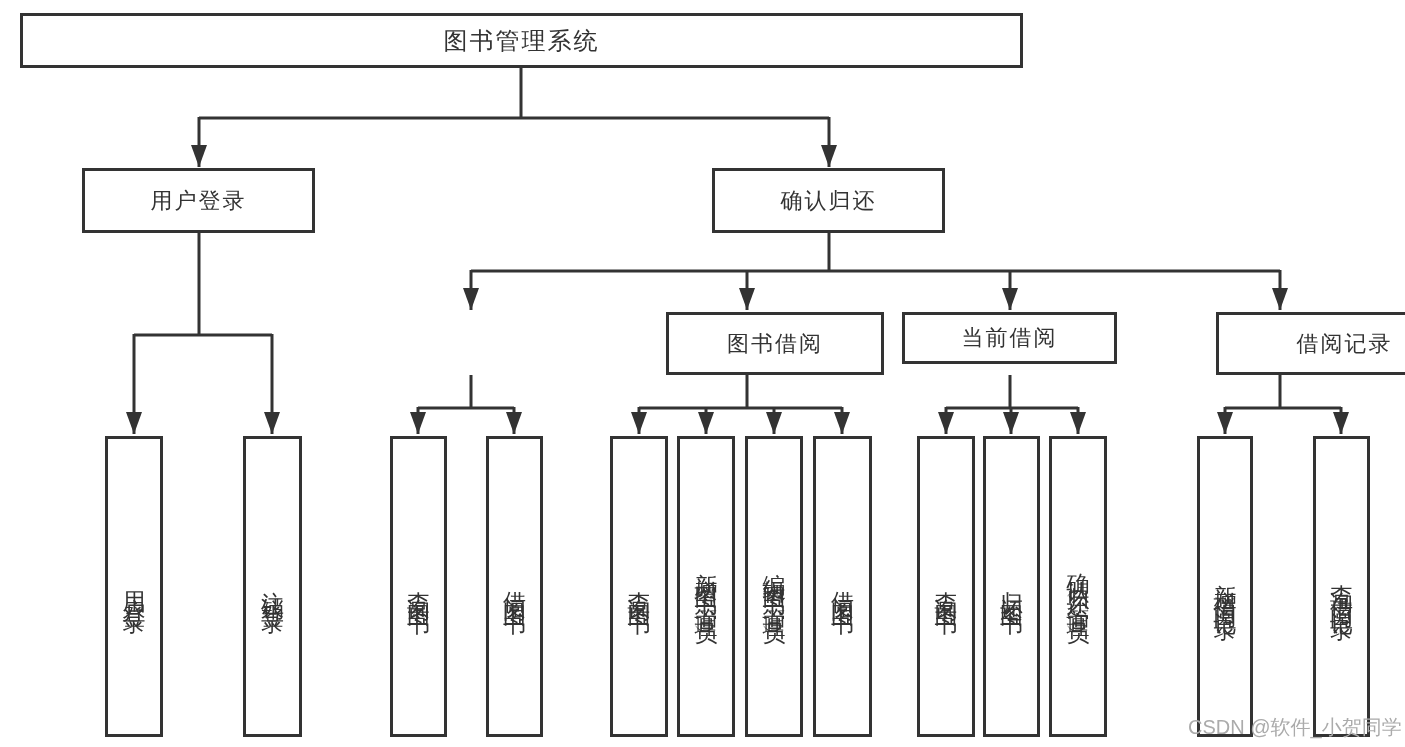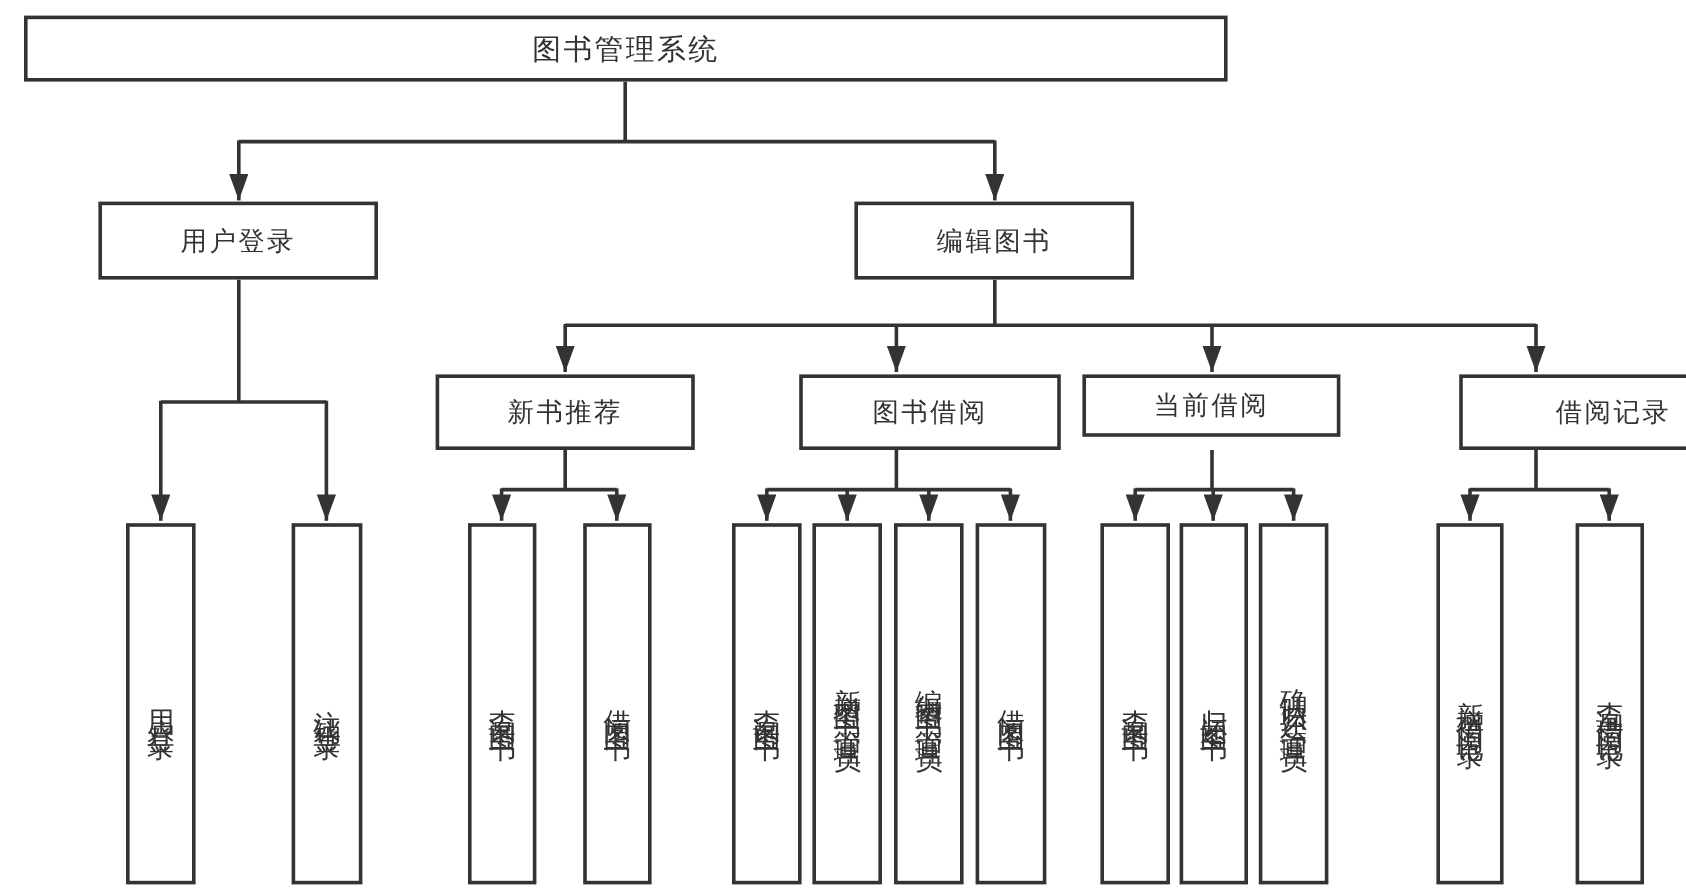--- a/index.html
+++ b/index.html
@@ -96,23 +96,22 @@
 
       <path d="M1280 375 V408 M1225 408 H1341"></path>
       <line x1="1225" y1="407" x2="1225" y2="434" marker-end="url(#arw)"></line>
       <line x1="1341" y1="407" x2="1341" y2="434" marker-end="url(#arw)"></line>
     </g>
   </svg>
 
   <div class="box h root" style="left:20px; top:13px; width:1003px; height:55px;">图书管理系统</div>
 
   <div class="box h" style="left:82px; top:168px; width:233px; height:65px;">用户登录</div>
-  <div class="box h" style="left:712px; top:168px; width:233px; height:65px;">编辑图书</div>
+  <div class="box h" style="left:712px; top:168px; width:233px; height:65px;">确认归还</div>
 
-  <div class="box h" style="left:363px; top:312px; width:216px; height:63px;">新书推荐</div>
   <div class="box h" style="left:638px; top:312px; width:218px; height:63px;margin-left:28px;">图书借阅</div>
   <div class="box h" style="left:902px; top:312px; width:215px; height:52px;">当前借阅</div>
   <div class="box h" style="left:1216px; top:312px; width:257px; height:63px;">借阅记录</div>
 
   <div class="box v" style="left:105px; top:436px; width:58px; height:301px;">
     <span>用户登录</span>
   </div>
   <div class="box v" style="left:243px; top:436px; width:59px; height:301px;">
     <span>注销登录</span>
   </div>
@@ -147,14 +146,15 @@
     <span>确认归还（管理员）</span>
   </div>
 
   <div class="box v" style="left:1197px; top:436px; width:56px; height:301px;">
     <span>新增借阅记录</span>
   </div>
   <div class="box v" style="left:1313px; top:436px; width:57px; height:301px;">
     <span>查询借阅记录</span>
   </div>
 
+  <div id="watermark">CSDN @软件_小贺同学</div>
 
 </div>
 
 </body></html>

